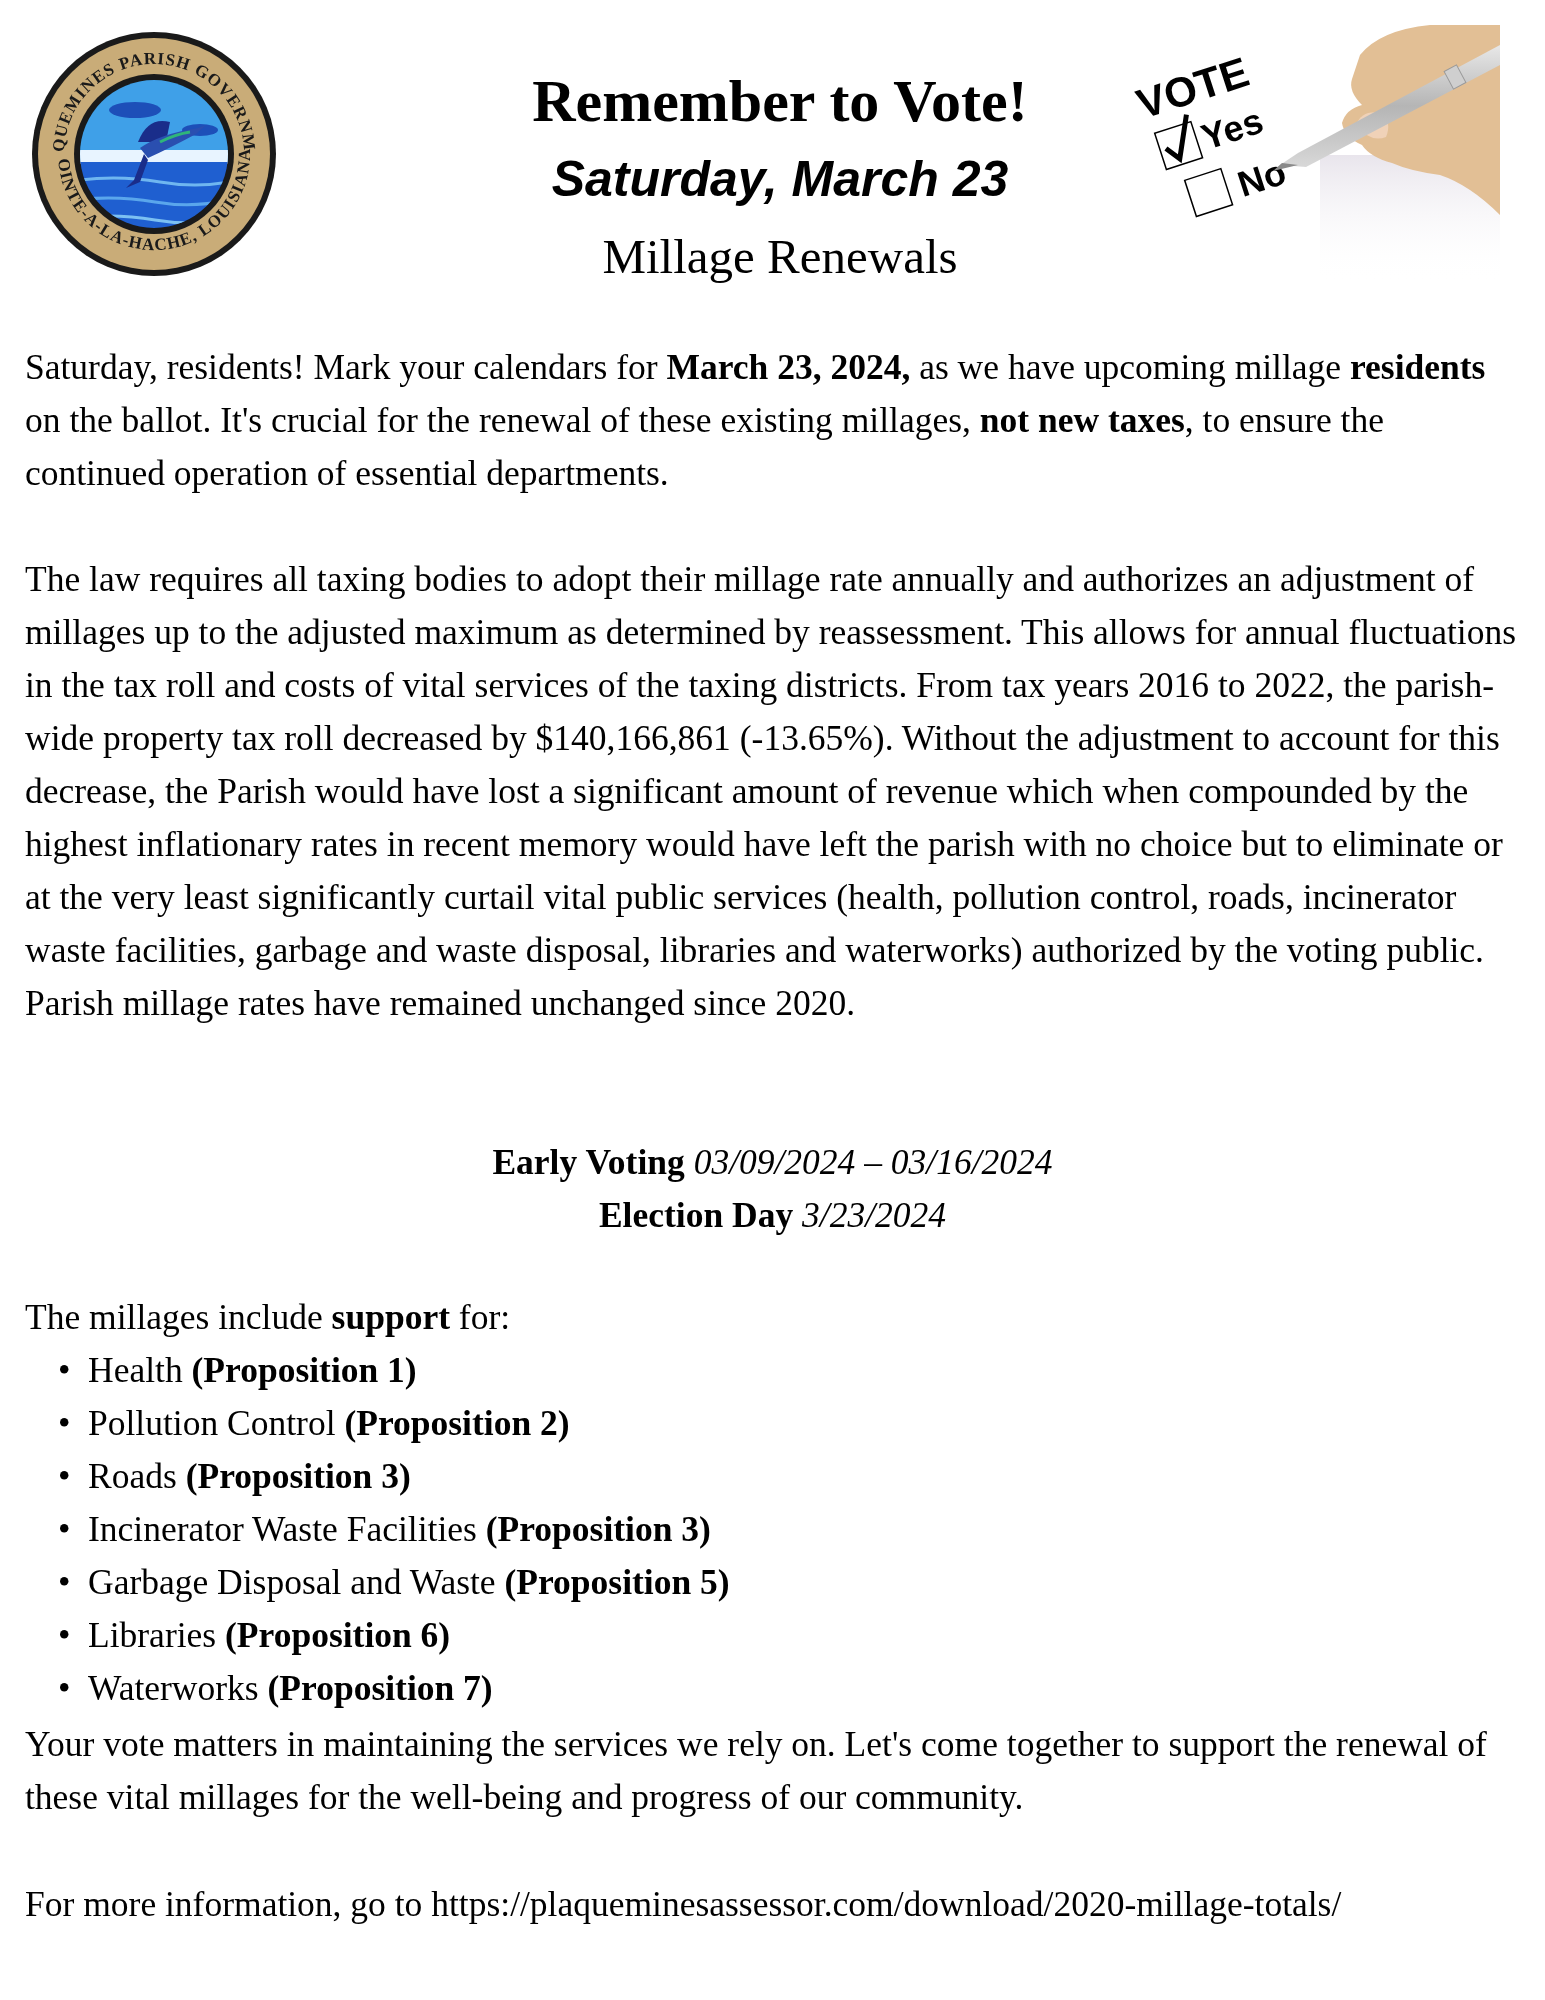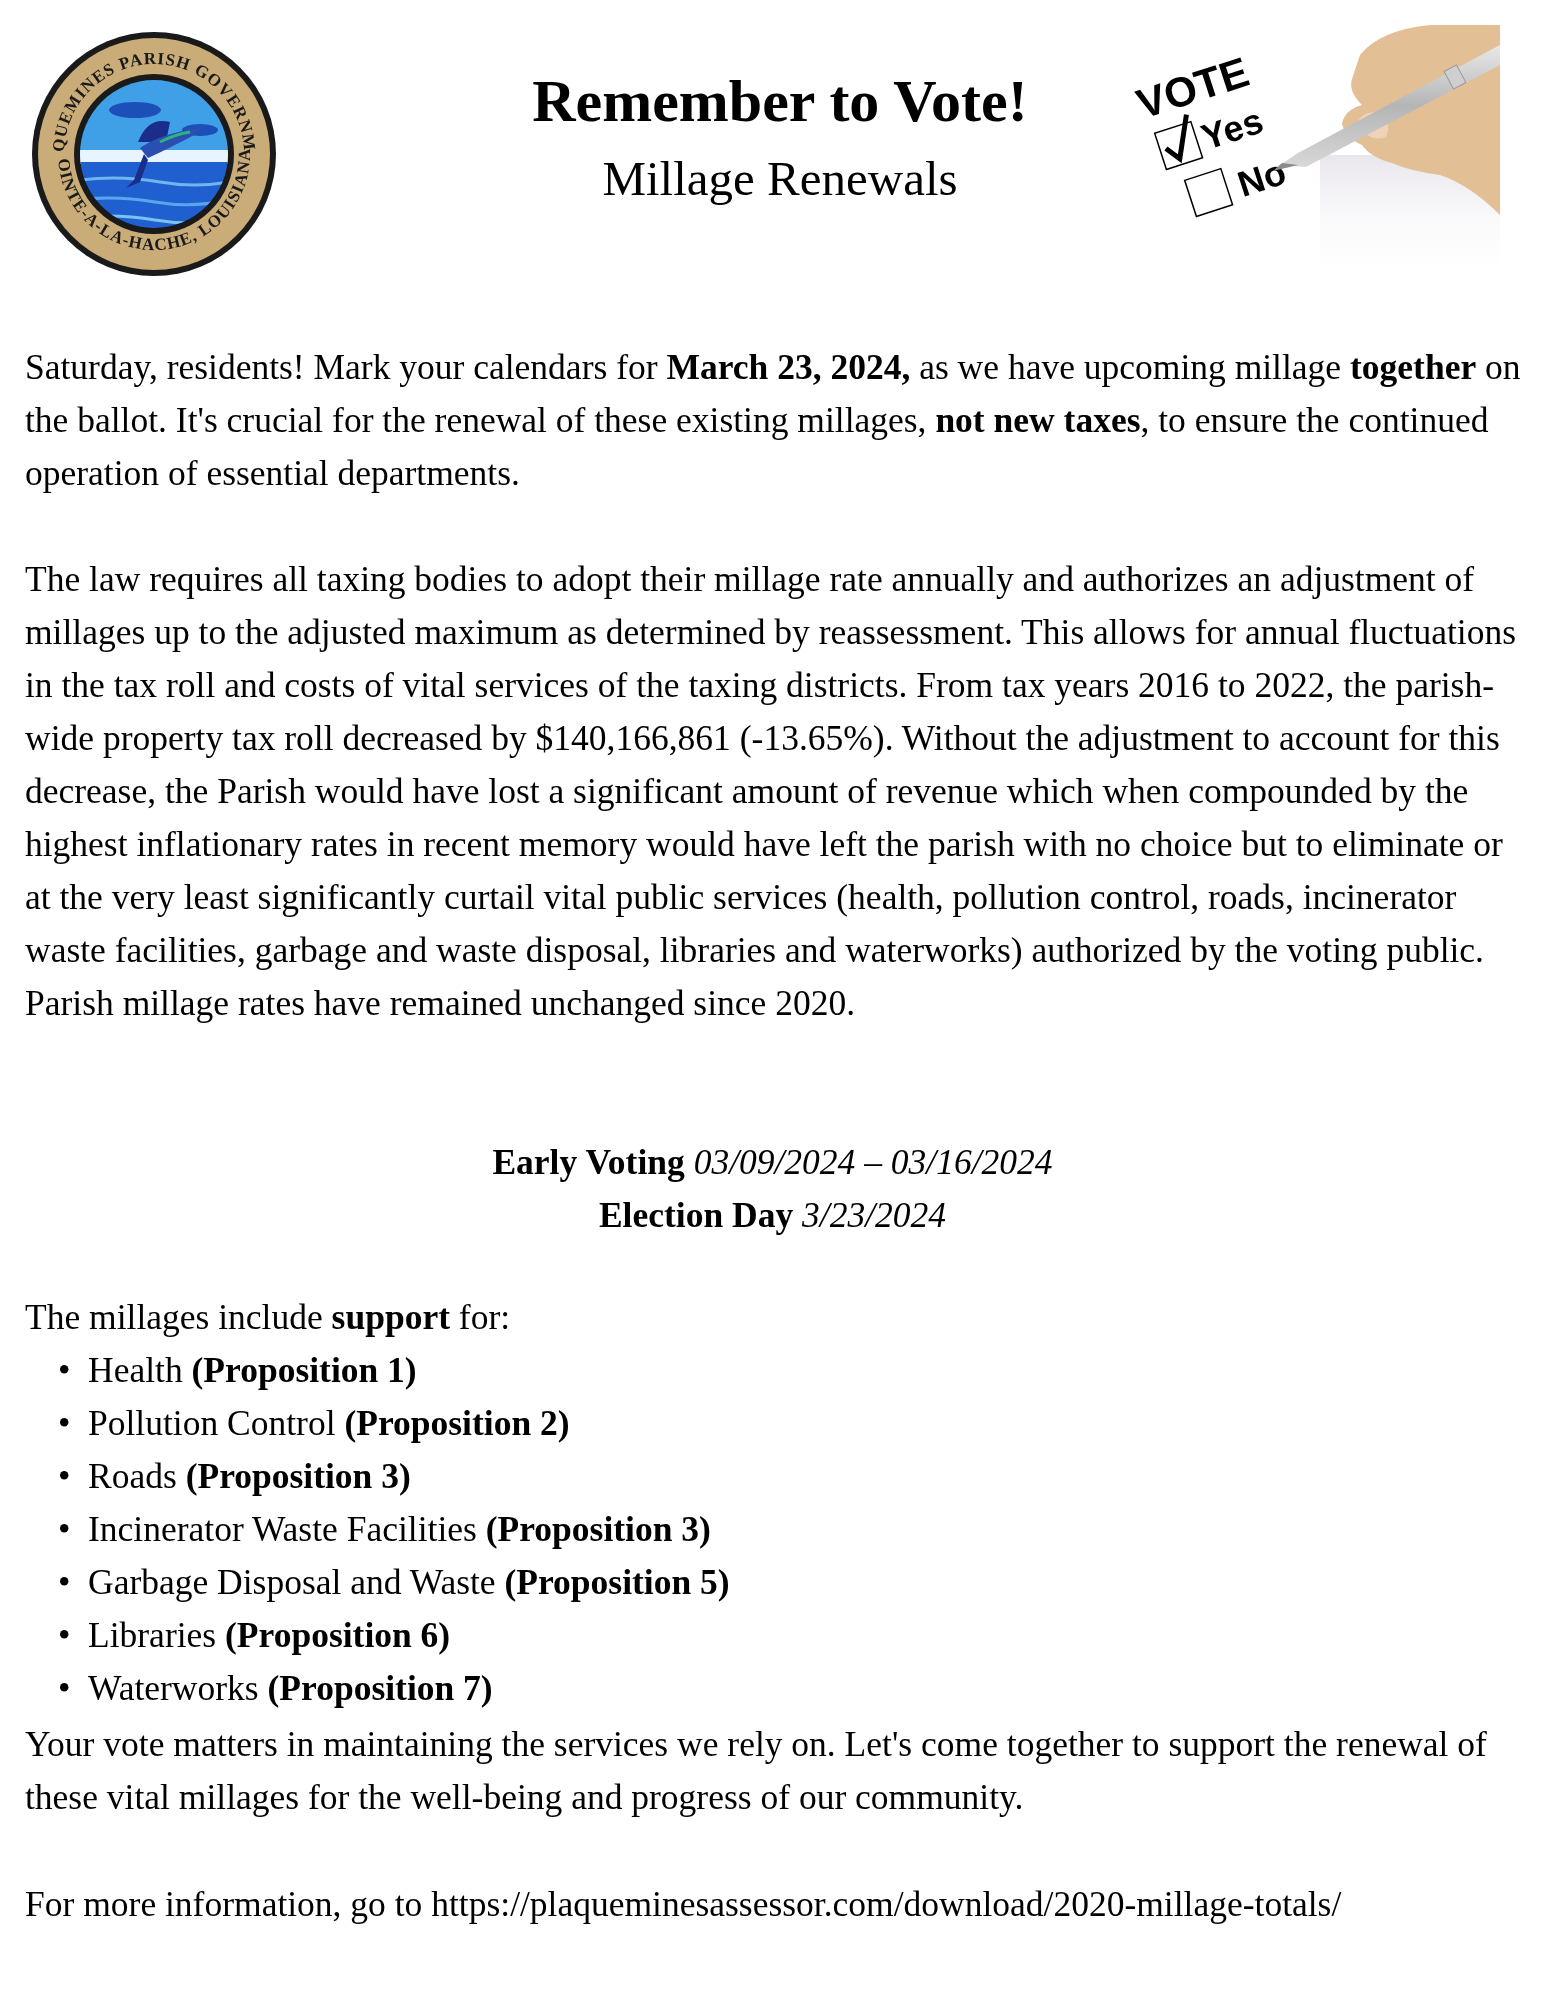--- a/index.html
+++ b/index.html
@@ -62,20 +62,21 @@
     <text font-family="Liberation Serif, serif" font-weight="bold" font-size="17" fill="#1a1a1a" letter-spacing="1">
       <textPath href="#arcTop" startOffset="50%" text-anchor="middle">PLAQUEMINES PARISH GOVERNMENT</textPath>
     </text>
     <text font-family="Liberation Serif, serif" font-weight="bold" font-size="17" fill="#1a1a1a" letter-spacing="1">
       <textPath href="#arcBot" startOffset="50%" text-anchor="middle">POINTE-A-LA-HACHE, LOUISIANA</textPath>
     </text>
   </svg>
 
   <div class="title-block">
     <p class="title-1">Remember to Vote!</p>
+    <p class="title-2">Saturday, March 23</p>
     <p class="title-3">Millage Renewals</p>
   </div>
 
   <svg class="vote-graphic" viewBox="0 0 370 258">
     <defs>
       <linearGradient id="shadowGrad" x1="0" y1="0" x2="0" y2="1">
         <stop offset="0" stop-color="#e6e2ea" stop-opacity="0.9"></stop>
         <stop offset="1" stop-color="#ffffff" stop-opacity="0"></stop>
       </linearGradient>
       <linearGradient id="penGrad" x1="0" y1="0" x2="0" y2="1">
@@ -99,21 +100,21 @@
     <path d="M230 30 Q250 5 300 0 L370 0 L370 190 Q340 160 310 150 Q280 146 262 138 Q240 132 232 120 Q214 112 212 98 Q216 84 232 80 Q218 66 222 54 Z" fill="#e2bf95"></path>
     <path d="M226 100 Q232 84 252 88 Q262 98 256 112 Q240 118 226 100 Z" fill="#f0d2b8"></path>
 
     <polygon points="150,140 168,128 370,20 370,40 176,142" fill="url(#penGrad)"></polygon>
     <polygon points="143,146 152,138 168,140" fill="#8a8a8a"></polygon>
     <rect x="318" y="42" width="14" height="20" fill="#cfcfcf" stroke="#999" transform="rotate(-28 325 52)"></rect>
   </svg>
 </div>
 
 <div class="body-text p1">
-  <p class="p"><span>Saturday, residents! Mark your calendars for </span><b>March 23, 2024,</b><span> as we have upcoming millage </span><b>together</b><span> on the ballot. It's crucial for the renewal of these existing millages, </span><b>not new taxes</b><span>, to ensure the continued operation of essential departments.</span></p>
+  <p class="p"><span>Saturday, residents! Mark your calendars for </span><b>March 23, 2024,</b><span> as we have upcoming millage </span><b>residents</b><span> on the ballot. It's crucial for the renewal of these existing millages, </span><b>not new taxes</b><span>, to ensure the continued operation of essential departments.</span></p>
 </div>
 
 <div class="body-text p2">
   <p class="p">The law requires all taxing bodies to adopt their millage rate annually and authorizes an adjustment of millages up to the adjusted maximum as determined by reassessment. This allows for annual fluctuations in the tax roll and costs of vital services of the taxing districts. From tax years 2016 to 2022, the parish-wide property tax roll decreased by $140,166,861 (-13.65%). Without the adjustment to account for this decrease, the Parish would have lost a significant amount of revenue which when compounded by the highest inflationary rates in recent memory would have left the parish with no choice but to eliminate or at the very least significantly curtail vital public services (health, pollution control, roads, incinerator waste facilities, garbage and waste disposal, libraries and waterworks) authorized by the voting public. Parish millage rates have remained unchanged since 2020.</p>
 </div>
 
 <div class="dates">
   <div><b>Early Voting</b> <i>03/09/2024 – 03/16/2024</i></div>
   <div><b>Election Day</b> <i>3/23/2024</i></div>
 </div>

